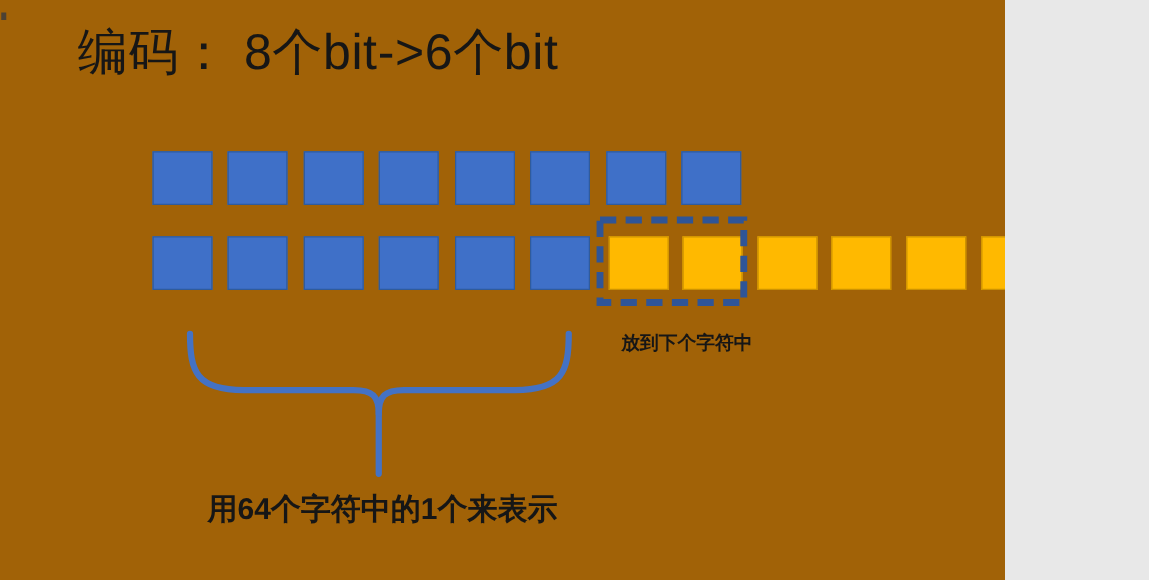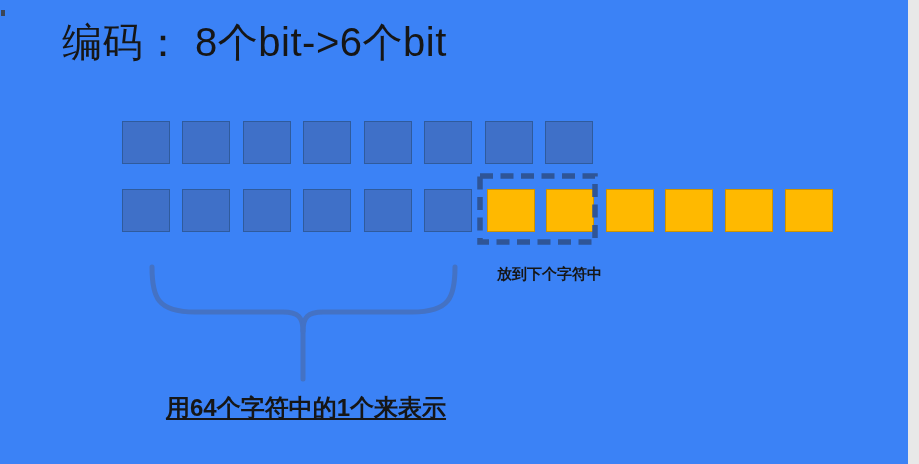--- a/index.html
+++ b/index.html
@@ -3,23 +3,23 @@
 <meta charset="utf-8">
 <style>
   html, body {
     margin: 0;
     padding: 0;
     background: #e8e8e8;
     font-family: "Liberation Sans", "DejaVu Sans", sans-serif;
   }
   .slide {
     position: relative;
-    width: 908px;
+    width: 804px;
     height: 464px;
-    background: #3b82f6;
+    background: #a16207;
     overflow: hidden;
   }
   .title {
     position: absolute;
     left: 62px;
     top: 18px;
     font-size: 40px;
     line-height: 48px;
     color: var(--text, #161616);
     letter-spacing: 0.5px;
@@ -70,21 +70,20 @@
     position: absolute;
     left: 306px;
     top: 395px;
     transform: translateX(-50%);
     text-align: center;
     font-size: 24px;
     font-weight: bold;
     line-height: 26px;
     color: var(--text, #161616);
     white-space: nowrap;
-    text-decoration: underline;
   }
   .speck {
     position: absolute;
     left: 1px;
     top: 10px;
     width: 4px;
     height: 6px;
     background: #3c3c3c;
     opacity: 0.85;
   }

